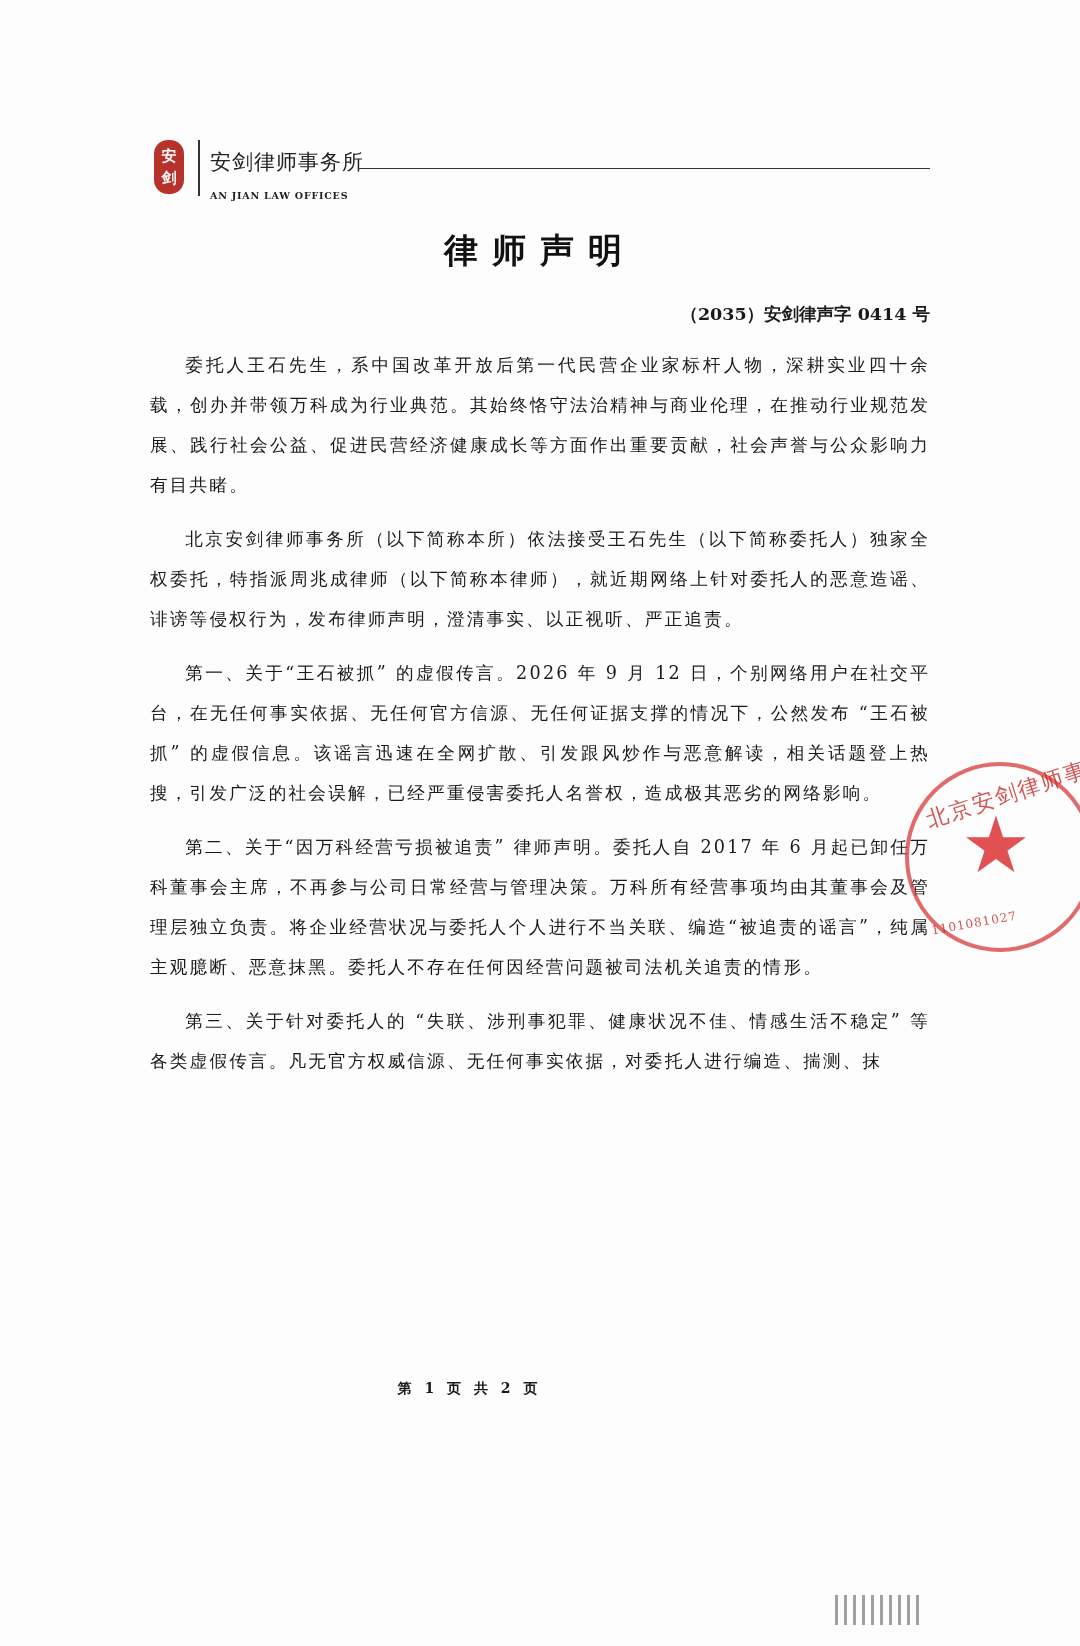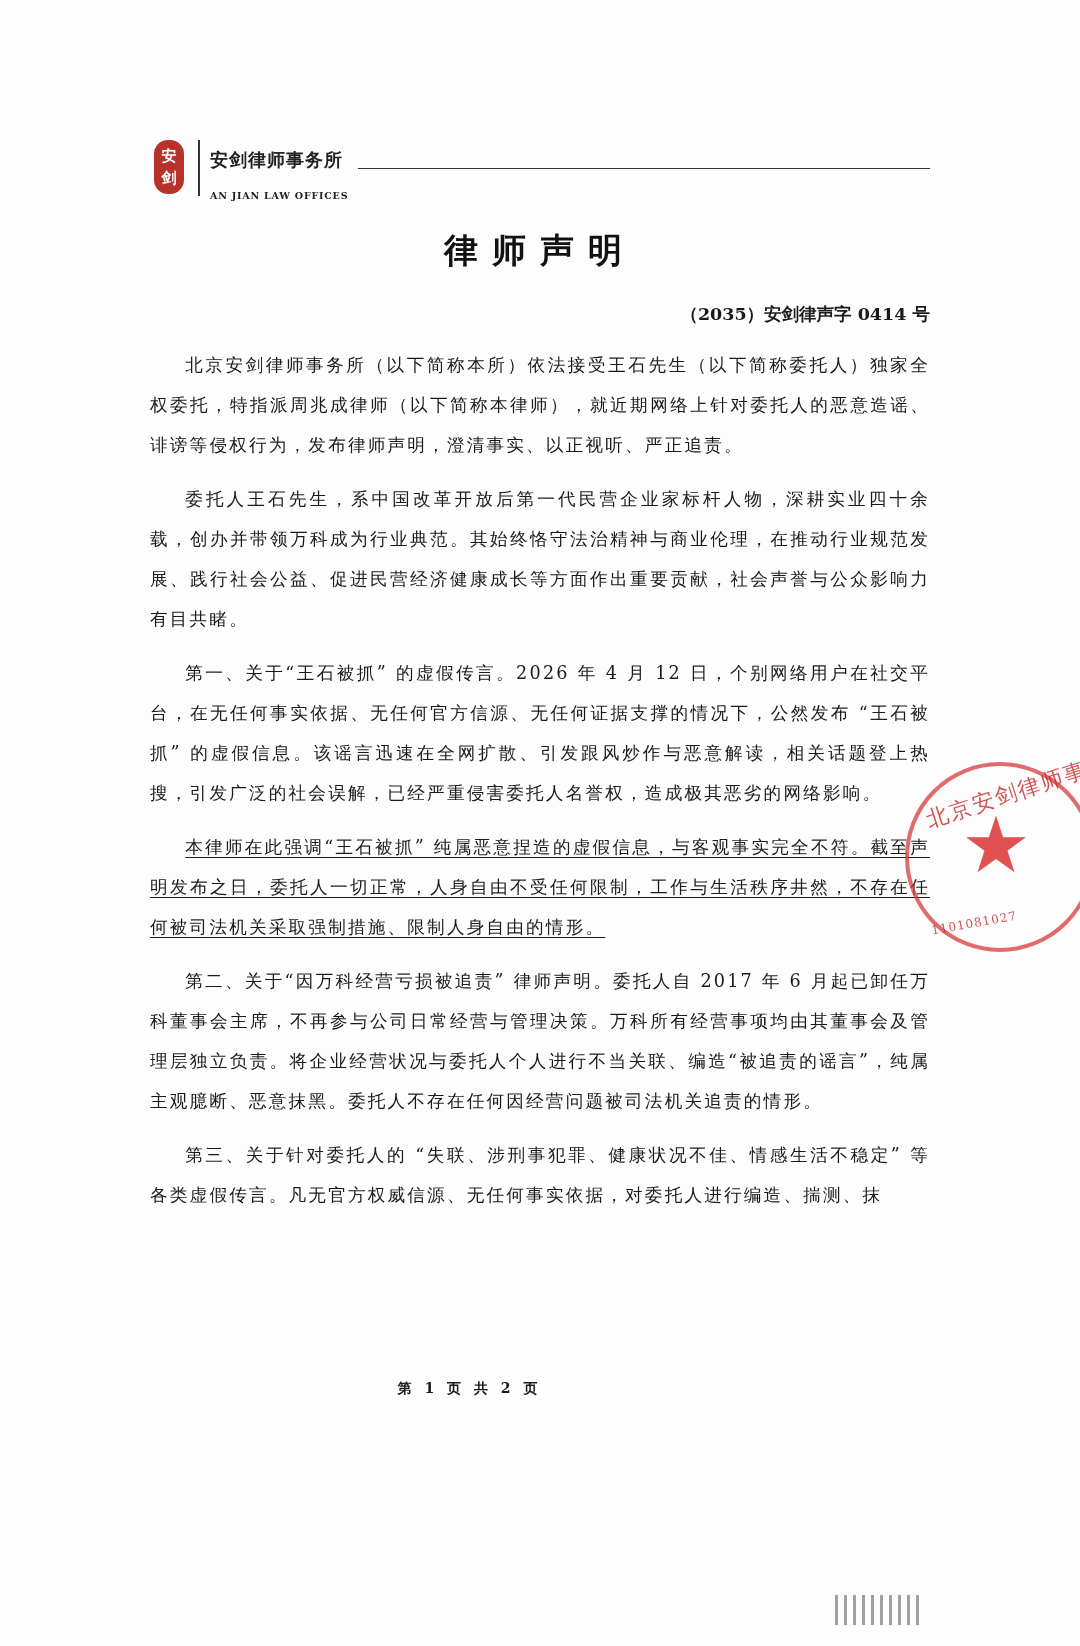--- a/index.html
+++ b/index.html
@@ -9,21 +9,21 @@
   }
   .page { position: absolute; left: 0; top: 0; width: 1080px; height: 1646px; background: #fdfdfd; }
   .letterhead { position: absolute; left: 150px; top: 138px; width: 780px; height: 60px; }
   .logo-seal {
     position: absolute; left: 4px; top: 2px; width: 30px; height: 54px;
     background: #b8322c; border-radius: 14px; color: #fff;
     display: flex; flex-direction: column; align-items: center; justify-content: center;
     font-family: "DejaVu Serif", serif; font-size: 15px; line-height: 22px; font-weight: bold;
   }
   .logo-divider { position: absolute; left: 48px; top: 2px; width: 2px; height: 56px; background: #333; }
-  .firm-cn { position: absolute; left: 60px; top: 10px; font-family: "DejaVu Serif", serif; font-weight: bold; font-size: 18px; letter-spacing: 1px; color: #222; }
+  .firm-cn { position: absolute; left: 60px; top: 10px; font-family: "DejaVu Serif", serif; font-weight: normal; font-size: 21px; letter-spacing: 1px; color: #222; }
   .firm-en { position: absolute; left: 60px; top: 52px; font-family: "DejaVu Serif", serif; font-weight: bold; font-size: 9.5px; letter-spacing: 0.8px; color: #222; }
   .head-rule { position: absolute; left: 208px; top: 30px; width: 572px; height: 1px; background: #333; }
 
   .title {
     position: absolute; left: 0; width: 1080px; top: 228px; text-align: center;
     font-family: "DejaVu Sans", sans-serif; font-weight: bold; font-size: 34px; letter-spacing: 14px; color: #111;
   }
   .ref-no { position: absolute; right: 150px; top: 302px; font-weight: bold; font-size: 17.5px; color: #1a1a1a; }
 
   .body-text { position: absolute; left: 150px; width: 780px; top: 345px; font-size: 17.6px; line-height: 40px; letter-spacing: 2.2px; text-align: justify; }
@@ -56,27 +56,24 @@
     <div class="logo-divider"></div>
     <div class="firm-cn">安剑律师事务所</div>
     <div class="firm-en">AN JIAN LAW OFFICES</div>
     <div class="head-rule"></div>
   </div>
 
   <div class="title">律师声明</div>
   <div class="ref-no">（2035）安剑律声字 0414 号</div>
 
   <div class="body-text">
+    <p class="para">委托人王石先生，系中国改革开放后第一代民营企业家标杆人物，深耕实业四十余载，创办并带领万科成为行业典范。其始终恪守法治精神与商业伦理，在推动行业规范发展、践行社会公益、促进民营经济健康成长等方面作出重要贡献，社会声誉与公众影响力有目共睹。</p>
     <p class="para">北京安剑律师事务所（以下简称本所）依法接受王石先生（以下简称委托人）独家全权委托，特指派周兆成律师（以下简称本律师），就近期网络上针对委托人的恶意造谣、诽谤等侵权行为，发布律师声明，澄清事实、以正视听、严正追责。</p>
-    <p class="para">委托人王石先生，系中国改革开放后第一代民营企业家标杆人物，深耕实业四十余载，创办并带领万科成为行业典范。其始终恪守法治精神与商业伦理，在推动行业规范发展、践行社会公益、促进民营经济健康成长等方面作出重要贡献，社会声誉与公众影响力有目共睹。</p>
     <p class="para">
-      <b>第一、关于“王石被抓” 的虚假传言。</b><span>2026 年 4 月 12 日，个别网络用户在社交平台，在无任何事实依据、无任何官方信源、无任何证据支撑的情况下，公然发布 “王石被抓” 的虚假信息。该谣言迅速在全网扩散、引发跟风炒作与恶意解读，相关话题登上热搜，引发广泛的社会误解，已经严重侵害委托人名誉权，造成极其恶劣的网络影响。</span>
-    </p>
-    <p class="para">
-      <span class="u">本律师在此强调“王石被抓” 纯属恶意捏造的虚假信息，与客观事实完全不符。截至声明发布之日，委托人一切正常，人身自由不受任何限制，工作与生活秩序井然，不存在任何被司法机关采取强制措施、限制人身自由的情形。</span>
+      <b>第一、关于“王石被抓” 的虚假传言。</b><span>2026 年 9 月 12 日，个别网络用户在社交平台，在无任何事实依据、无任何官方信源、无任何证据支撑的情况下，公然发布 “王石被抓” 的虚假信息。该谣言迅速在全网扩散、引发跟风炒作与恶意解读，相关话题登上热搜，引发广泛的社会误解，已经严重侵害委托人名誉权，造成极其恶劣的网络影响。</span>
     </p>
     <p class="para">
       <b>第二、关于“因万科经营亏损被追责” 律师声明。</b><span>委托人自 2017 年 6 月起已卸任万科董事会主席，不再参与公司日常经营与管理决策。万科所有经营事项均由其董事会及管理层独立负责。将企业经营状况与委托人个人进行不当关联、编造“被追责的谣言”，纯属主观臆断、恶意抹黑。委托人不存在任何因经营问题被司法机关追责的情形。</span>
     </p>
     <p class="para">
       <b>第三、关于针对委托人的 “失联、涉刑事犯罪、健康状况不佳、情感生活不稳定” 等各类虚假传言。</b><span>凡无官方权威信源、无任何事实依据，对委托人进行编造、揣测、抹</span>
     </p>
   </div>
 
   <div class="stamp">

